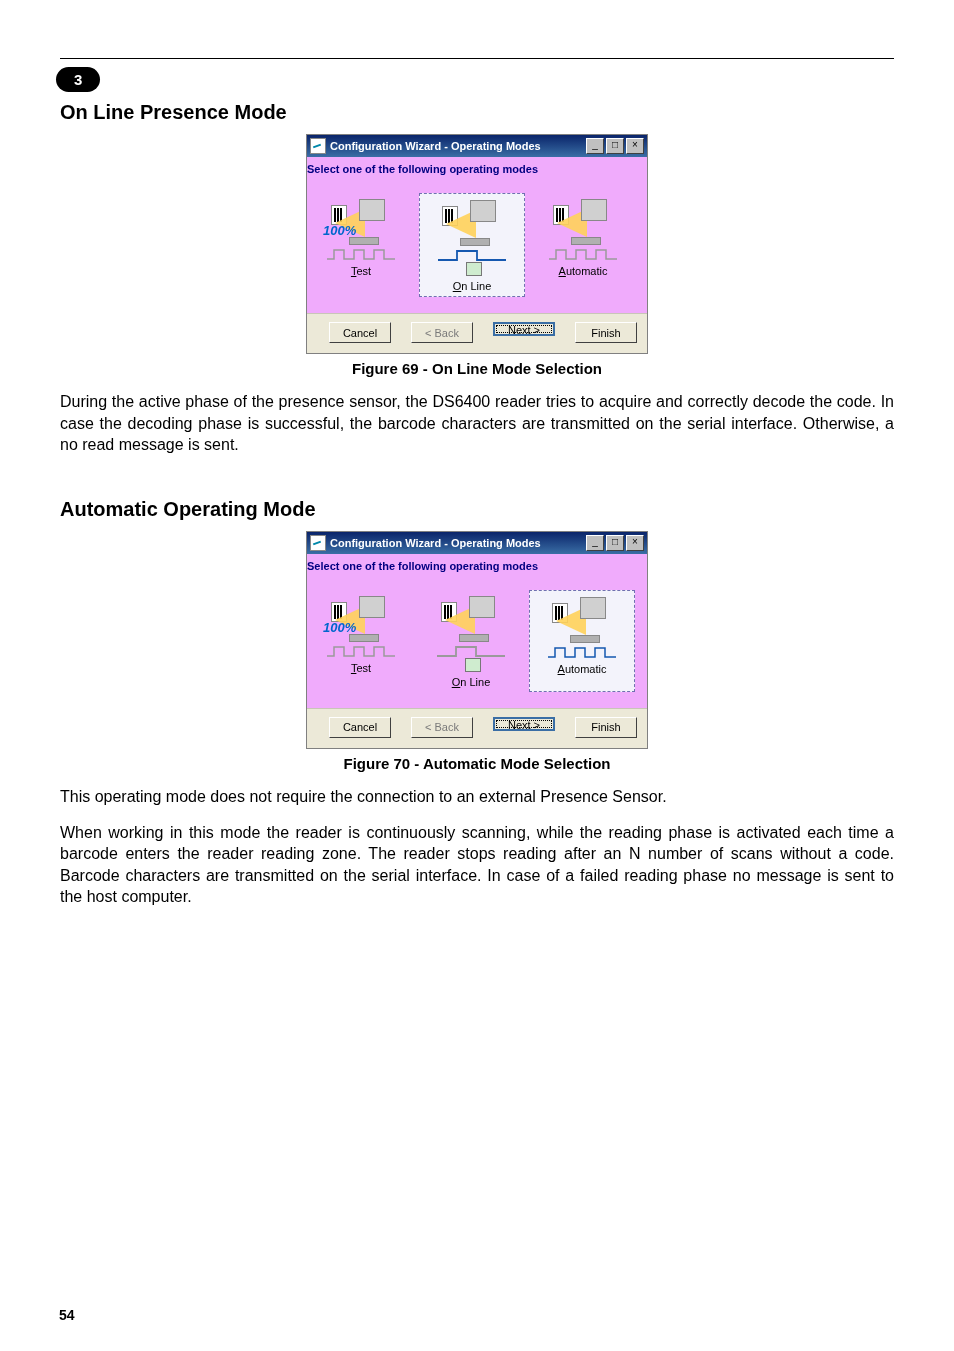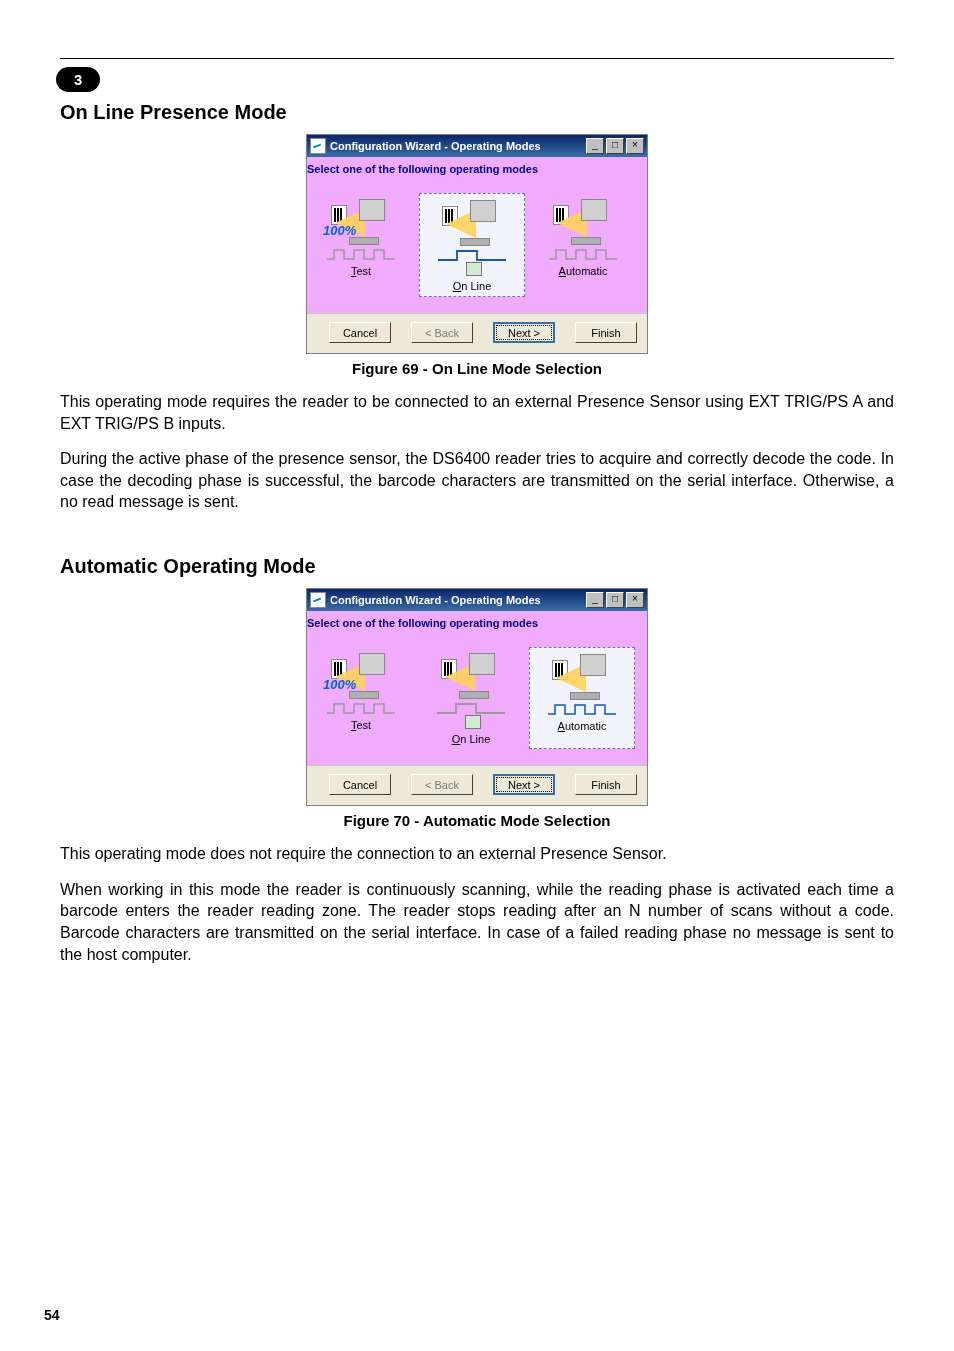--- a/index.html
+++ b/index.html
@@ -61,21 +61,21 @@
   }
   p.body {
     font-size: 16px;
     line-height: 1.35;
     text-align: justify;
     margin: 14px 0;
   }
   .page-num {
     position: absolute;
     bottom: 28px;
-    left: 44px;
+    left: 59px;
     font-weight: bold;
     font-size: 14px;
   }
 
   
   .wizard {
     display: inline-block;
     width: 340px;
     border: 1px solid #808080;
     background: #f0abfc;
@@ -166,21 +166,21 @@
     background:#ece9d8; padding:8px 10px 10px 10px; display:flex; justify-content:flex-end; gap:20px;
     border-top:1px solid #c9c5b8;
   }
   .btn {
     min-width:62px; height:21px; font-size:11px;
     background:#ece9d8; border:1px solid #404040;
     border-top-color:#fff; border-left-color:#fff;
     padding:0 6px;
   }
   .btn.ghost { color:#7a7a7a; }
-  .btn.focus { outline:1px dotted #000; outline-offset:-4px; border:2px solid #3a6ea5; padding:0 5px; height:21px;}
+  .btn.focus { outline:1px dotted #000; outline-offset:-4px; border:2px solid #3a6ea5; padding:0 5px; height:14px;}
 </style>
 </head>
 <body>
 <div class="page">
 
 <div class="top-line">
   <div class="chapter-pill">3</div>
 </div>
 
 <h2 class="section">On Line Presence Mode</h2>
@@ -243,21 +243,20 @@
     <div class="wiz-footer">
       <button class="btn">Cancel</button>
       <button class="btn ghost"><span>&lt; </span><span class="ul">B</span><span>ack</span></button>
       <button class="btn focus"><span class="ul">N</span><span>ext &gt;</span></button>
       <button class="btn"><span class="ul">F</span><span>inish</span></button>
     </div>
   </div>
   <div class="fig-caption">Figure 69 - On Line Mode Selection</div>
 </div>
 
-<p class="body">This operating mode requires the reader to be connected to an external Presence Sensor using EXT TRIG/PS A and EXT TRIG/PS B inputs.</p>
 <p class="body">During the active phase of the presence sensor, the DS6400 reader tries to acquire and correctly decode the code. In case the decoding phase is successful, the barcode characters are transmitted on the serial interface. Otherwise, a no read message is sent.</p>
 
 <h2 class="section">Automatic Operating Mode</h2>
 
 <div class="figure-wrap">
   
   <div class="wizard">
     <div class="titlebar">
       <span class="tb-icon"></span>
       <span class="tb-text">Configuration Wizard - Operating Modes</span>

